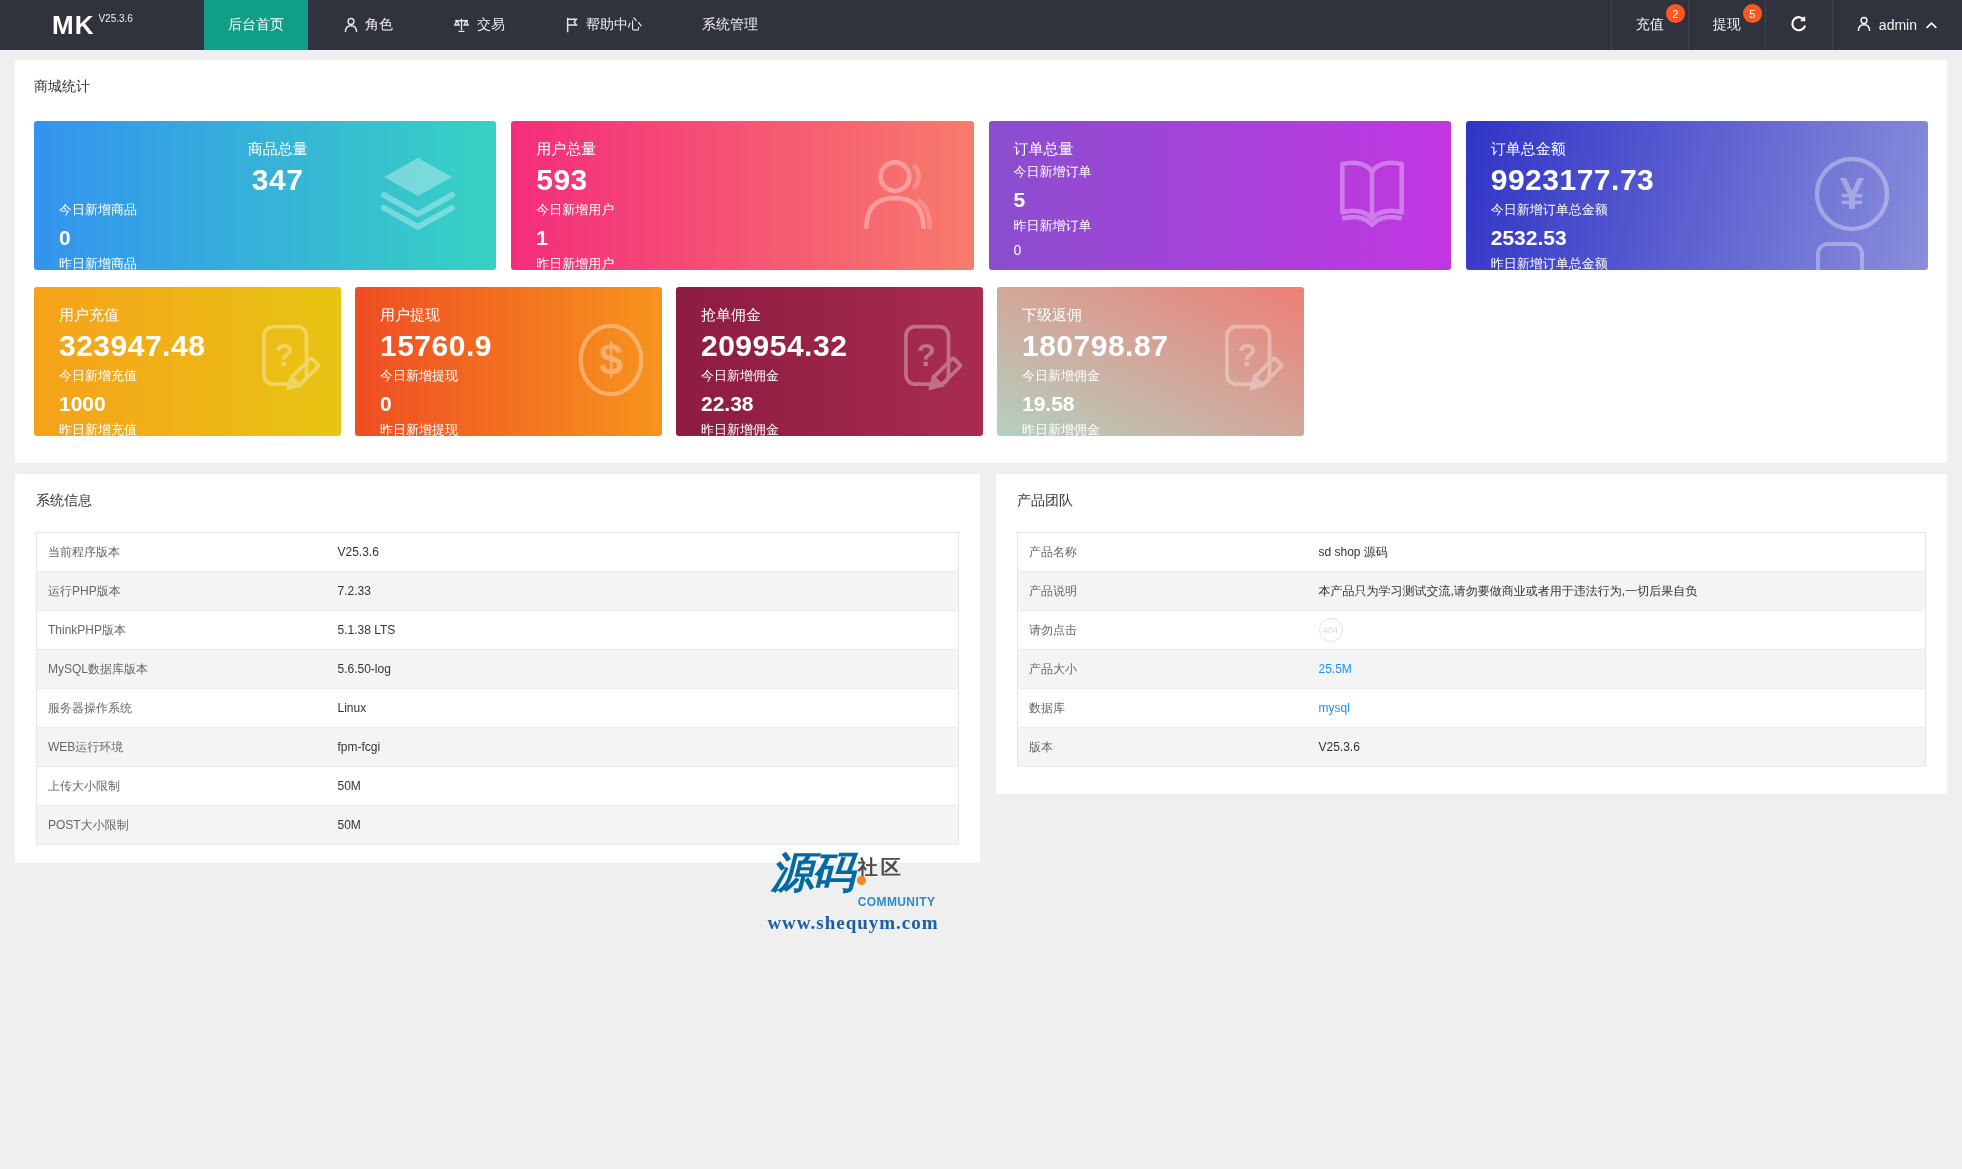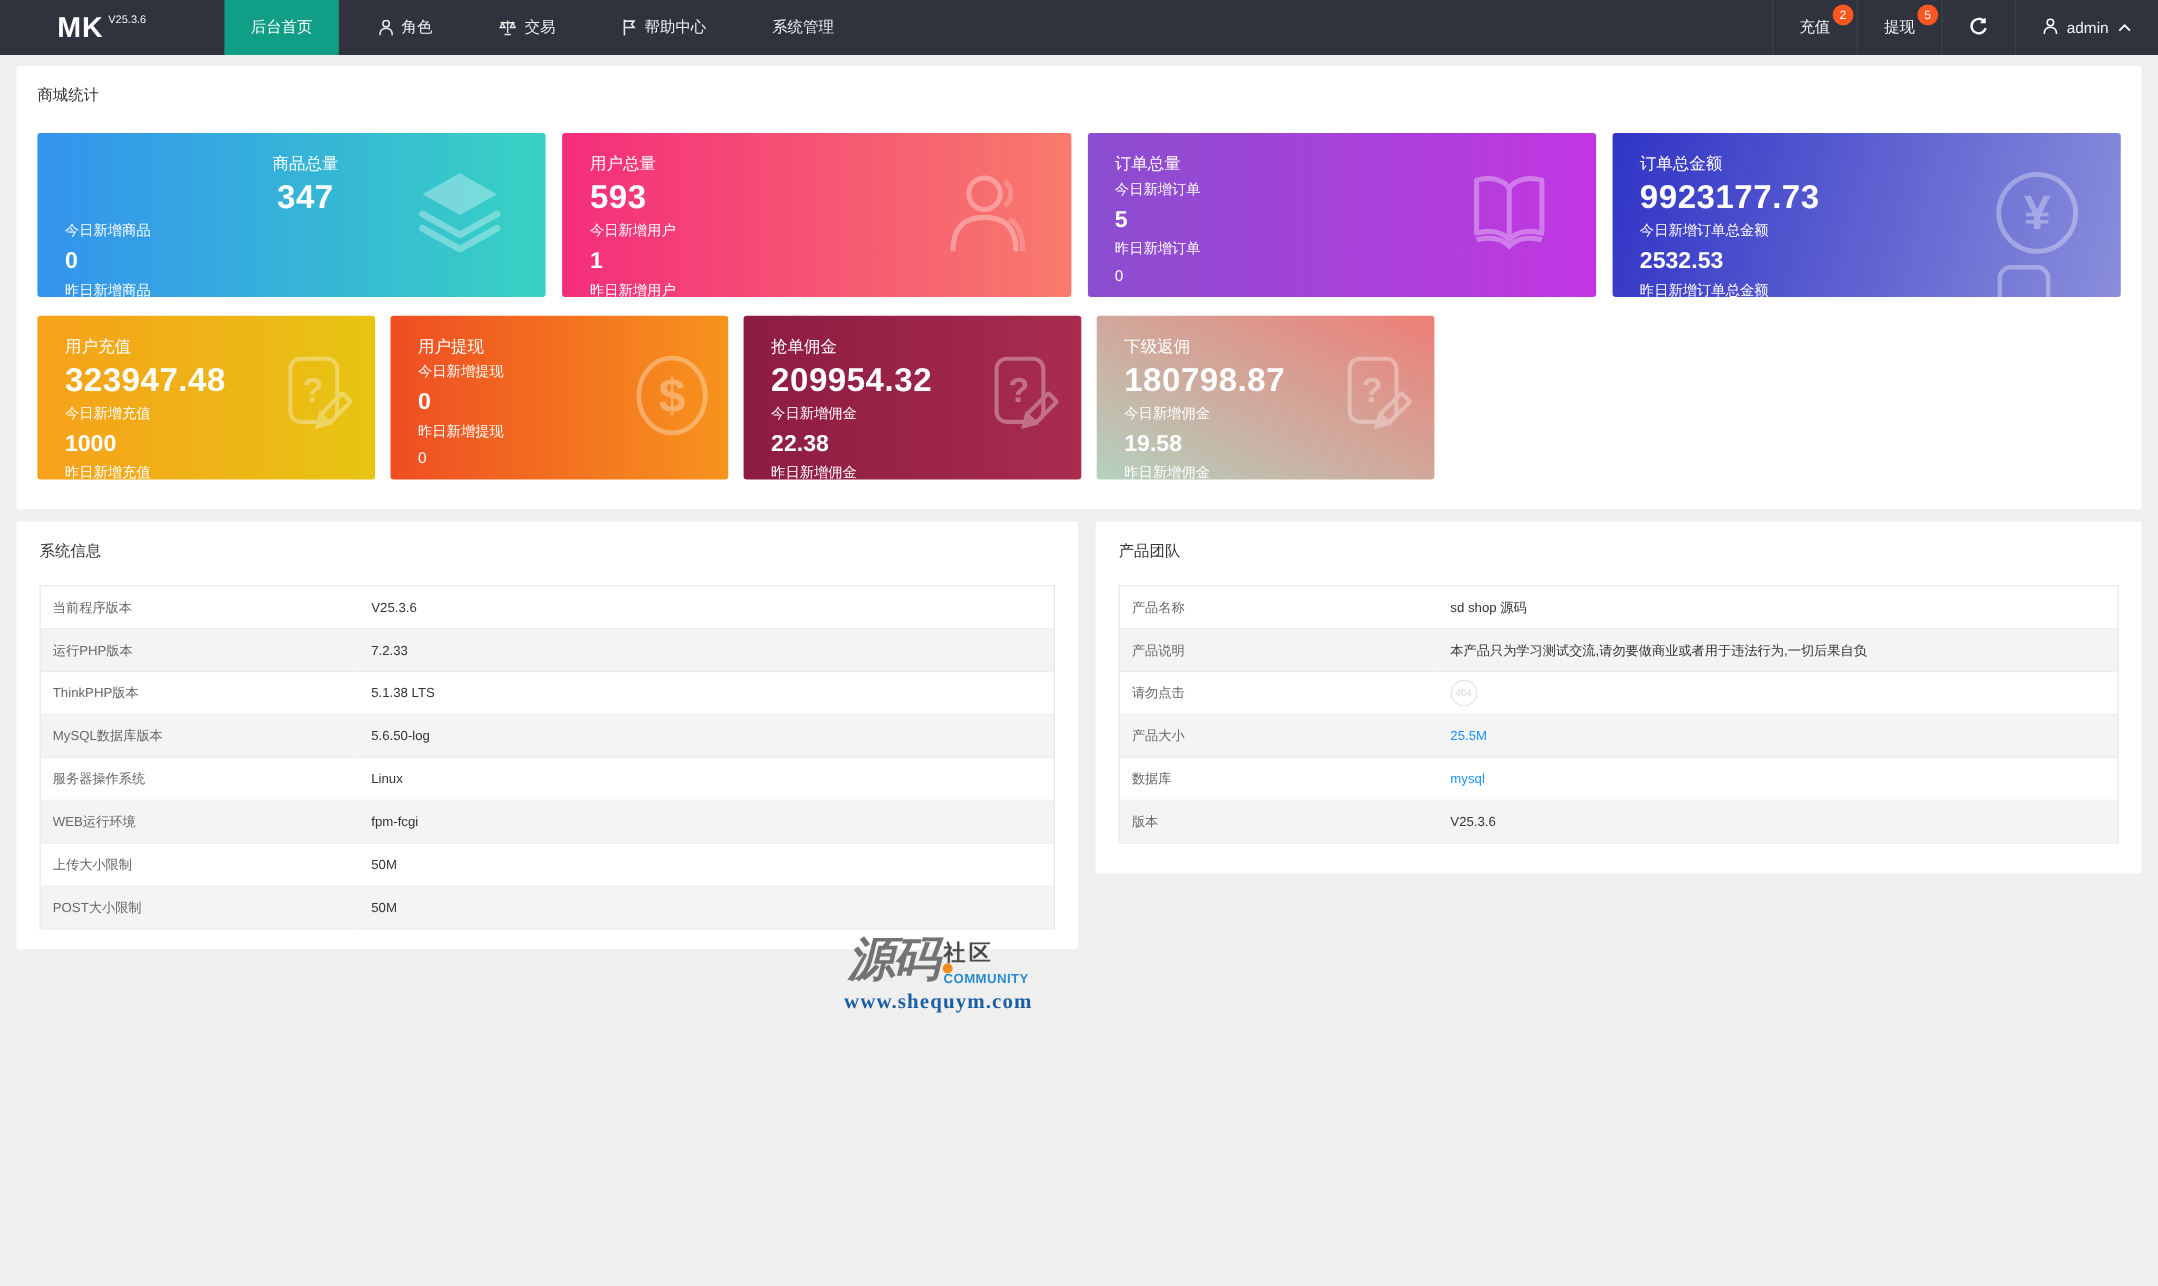--- a/index.html
+++ b/index.html
@@ -59,24 +59,24 @@
   .info-table { width:100%; border-collapse:collapse; margin-top:22px; border:1px solid #e5e5e5; font-size:12px; }
   .info-table td { height:39px; padding-left:11px; border-bottom:1px solid #ececec; }
   .info-table tr:nth-child(even) td { background:#f4f4f4; }
   .t-label { width:290px; color:#666; }
   .t-value { color:#333; }
   .link { color:#1890ff; cursor:pointer; }
   .badge-404 { display:inline-flex; width:24px; height:24px; border:1px solid #e2e2e2; border-radius:50%; color:#d9d9d9; font-size:9px; align-items:center; justify-content:center; cursor:pointer; }
   
   .watermark { position:absolute; left:740px; top:852px; width:226px; text-align:center; z-index:5; }
   .wm-top { display:flex; justify-content:center; align-items:flex-start; gap:5px; position:relative; }
-  .wm-cn { font-size:43px; font-weight:bold; font-style:italic; color:#737373; line-height:0.95; letter-spacing:-2px; }
+  .wm-cn { font-size:43px; font-weight:bold; font-style:italic; color:#0369a1; line-height:0.95; letter-spacing:-2px; }
   .wm-right { display:flex; flex-direction:column; align-items:flex-start; padding-top:5px; position:relative; }
   .wm-sub { font-size:20px; font-weight:bold; color:#4a4a4a; letter-spacing:3px; line-height:1; }
-  .wm-en { font-size:12px; font-weight:bold; color:#2a8ccc; letter-spacing:0.4px; margin-top:6px; }
+  .wm-en { font-size:12px; font-weight:bold; color:#2a8ccc; letter-spacing:0.4px; margin-top:18px; }
   .wm-dot { position:absolute; width:9px; height:9px; border-radius:50%; background:#f08c1e; left:-1px; top:24px; }
   .wm-url { font-family:"Liberation Serif","DejaVu Serif",serif; font-weight:bold; font-size:19px; color:#1a5fa5; margin-top:3px; letter-spacing:1px; }
 </style>
 </head>
 <body>
 
 <div class="navbar">
   <div class="nav-logo">
     <span class="logo-text">MK</span>
     <span class="logo-ver">V25.3.6</span>
@@ -261,20 +261,21 @@
               <g transform="rotate(45 55 58)">
                 <rect x="49" y="38" width="12" height="30" rx="2"></rect>
                 <path d="M49 68 h12 l-6 10 Z"></path>
               </g>
             </svg>
         </span>
       </div>
 
       <div class="stat-card g6">
         <div class="sc-label">用户提现</div>
+        <div class="sc-value">15760.9</div>
         <div class="sc-line first">
           <span>今日新增提现</span>
           <span class="today">0</span>
         </div>
         <div class="sc-line">
           <span>昨日新增提现</span>
           <span class="yest">0</span>
         </div>
         <span class="sc-icon">
           <svg width="70" height="76" viewBox="0 0 74 80">

